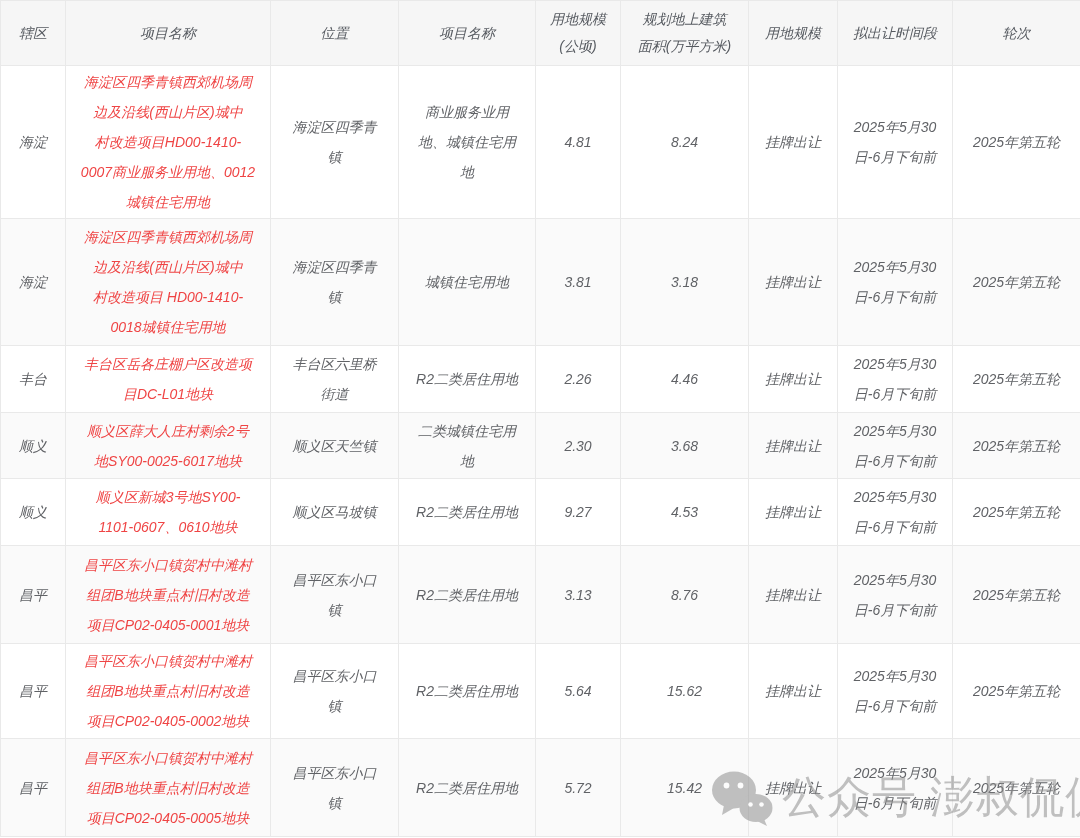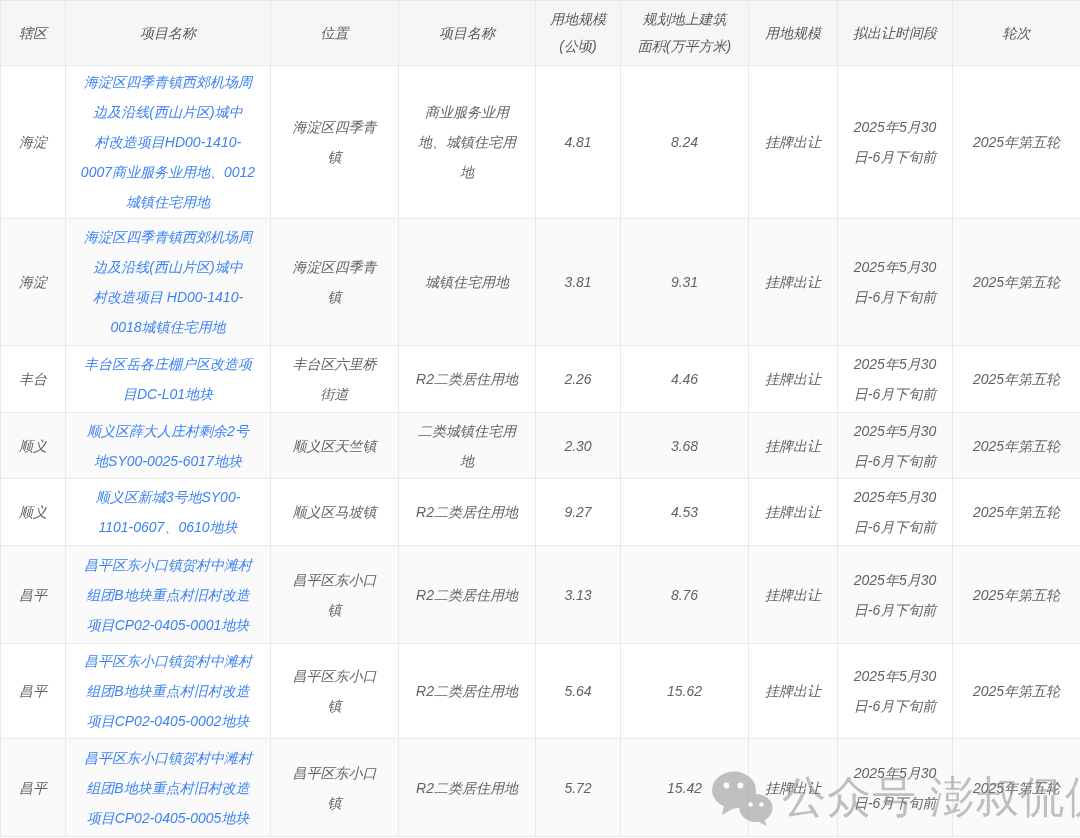--- a/index.html
+++ b/index.html
@@ -23,21 +23,21 @@
     line-height:30px;
     overflow:hidden;
   }
   thead th {
     background:#f6f6f6;
     color:#565a60;
     line-height:27px;
     height:65px;
   }
   tbody tr:nth-child(even) td { background:#fafafa; }
-  td.col-project { color:#3b82f6; cursor:pointer; }
+  td.col-project { color:#ef4444; cursor:pointer; }
   .watermark {
     position:absolute; left:710px; top:768px;
     display:flex; align-items:center; gap:8px;
     opacity:0.55; pointer-events:none;
   }
   .watermark .wm-text {
     color:#8f8f8f; font-size:44px; letter-spacing:1px; white-space:nowrap;
   }
   .watermark svg { display:block; }
 </style>
@@ -94,21 +94,21 @@
     <tr style="height:127px">
       <td>海淀</td>
       <td class="col-project">海淀区四季青镇西郊机场周
 边及沿线(西山片区)城中
 村改造项目 HD00-1410-
 0018城镇住宅用地</td>
       <td>海淀区四季青
 镇</td>
       <td>城镇住宅用地</td>
       <td>3.81</td>
-      <td>9.31</td>
+      <td>3.18</td>
       <td>挂牌出让</td>
       <td>2025年5月30
 日-6月下旬前</td>
       <td>2025年第五轮</td>
     </tr>
     <tr style="height:67px">
       <td>丰台</td>
       <td class="col-project">丰台区岳各庄棚户区改造项
 目DC-L01地块</td>
       <td>丰台区六里桥

